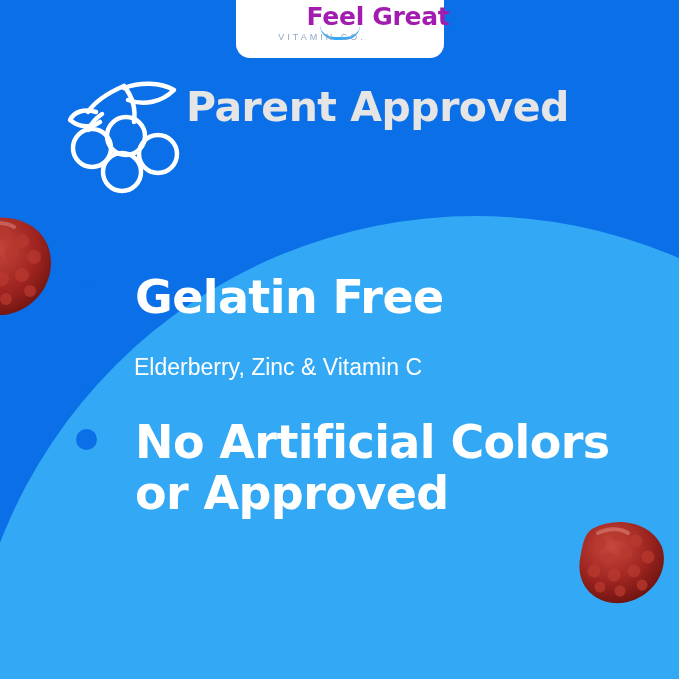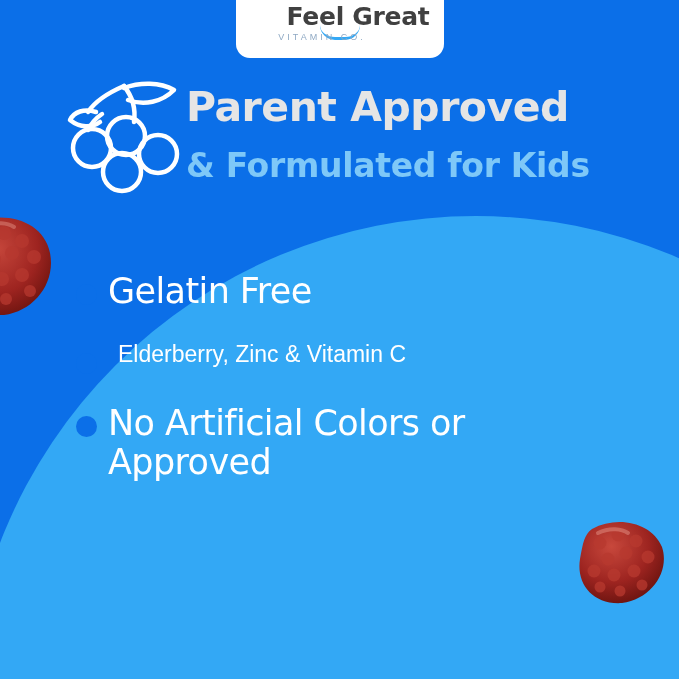--- a/index.html
+++ b/index.html
@@ -37,25 +37,26 @@
     background: #ffffff;
     border-radius: 0 0 14px 14px;
     box-shadow: 0 0 0 0 rgba(0,0,0,0);
   }
   .logo-title {
     position: absolute;
     left: 0;
     top: 30px;
     width: 244px;
     text-align: center;
-    color: #404040;
+    color: #a21caf;
     font-size: 25px;
     font-weight: bold;
     letter-spacing: -0.3px;
     font-family: "DejaVu Sans", sans-serif;
+    padding-left: 20px;
   }
   .logo-sub {
     position: absolute;
     left: 0;
     top: 60px;
     width: 172px;
     text-align: center;
     color: #8fa9c4;
     font-size: 9px;
     letter-spacing: 3px;
@@ -119,30 +120,30 @@
   .dot {
     position: absolute;
     left: 0;
     top: 12px;
     width: 21px;
     height: 21px;
     border-radius: 50%;
     background: #0b6fe8;
   }
   .bullet-main {
-    margin-left: 32px;
+    margin-left: 59px;
     color: #ffffff;
-    font-size: 35px;
-    font-weight: normal;
+    font-size: 46px;
+    font-weight: bold;
     font-family: "DejaVu Sans", sans-serif;
     letter-spacing: -0.6px;
     line-height: 1.12;
   }
   .bullet-sub {
-    margin-left: 42px;
+    margin-left: 58px;
     color: #ffffff;
     font-size: 23px;
     font-weight: normal;
     font-family: "Liberation Sans", sans-serif;
     letter-spacing: 0px;
     margin-top: 2px;
   }
   .gap-lg { margin-bottom: 30px; }
   .gap-xl { margin-bottom: 36px; }
 
@@ -224,21 +225,20 @@
       <path d="M30 34 C18 30 8 34 4 42 C14 50 26 50 34 44"></path>
       <circle cx="26" cy="70" r="19"></circle>
       <circle cx="60" cy="58" r="19"></circle>
       <circle cx="56" cy="94" r="19"></circle>
       <circle cx="92" cy="76" r="19"></circle>
       <path d="M22 52 C26 44 30 40 36 36"></path>
     </g>
   </svg>
 
   <div class="headline">Parent Approved</div>
-  <div class="subhead">&amp; Formulated for Kids</div>
 
   <div class="bullets">
 
     <div class="bullet-row gap-lg">
       <div class="dot"></div>
       <div class="bullet-main">Gelatin Free</div>
     </div>
 
 
     <div class="bullet-row gap-xl">

